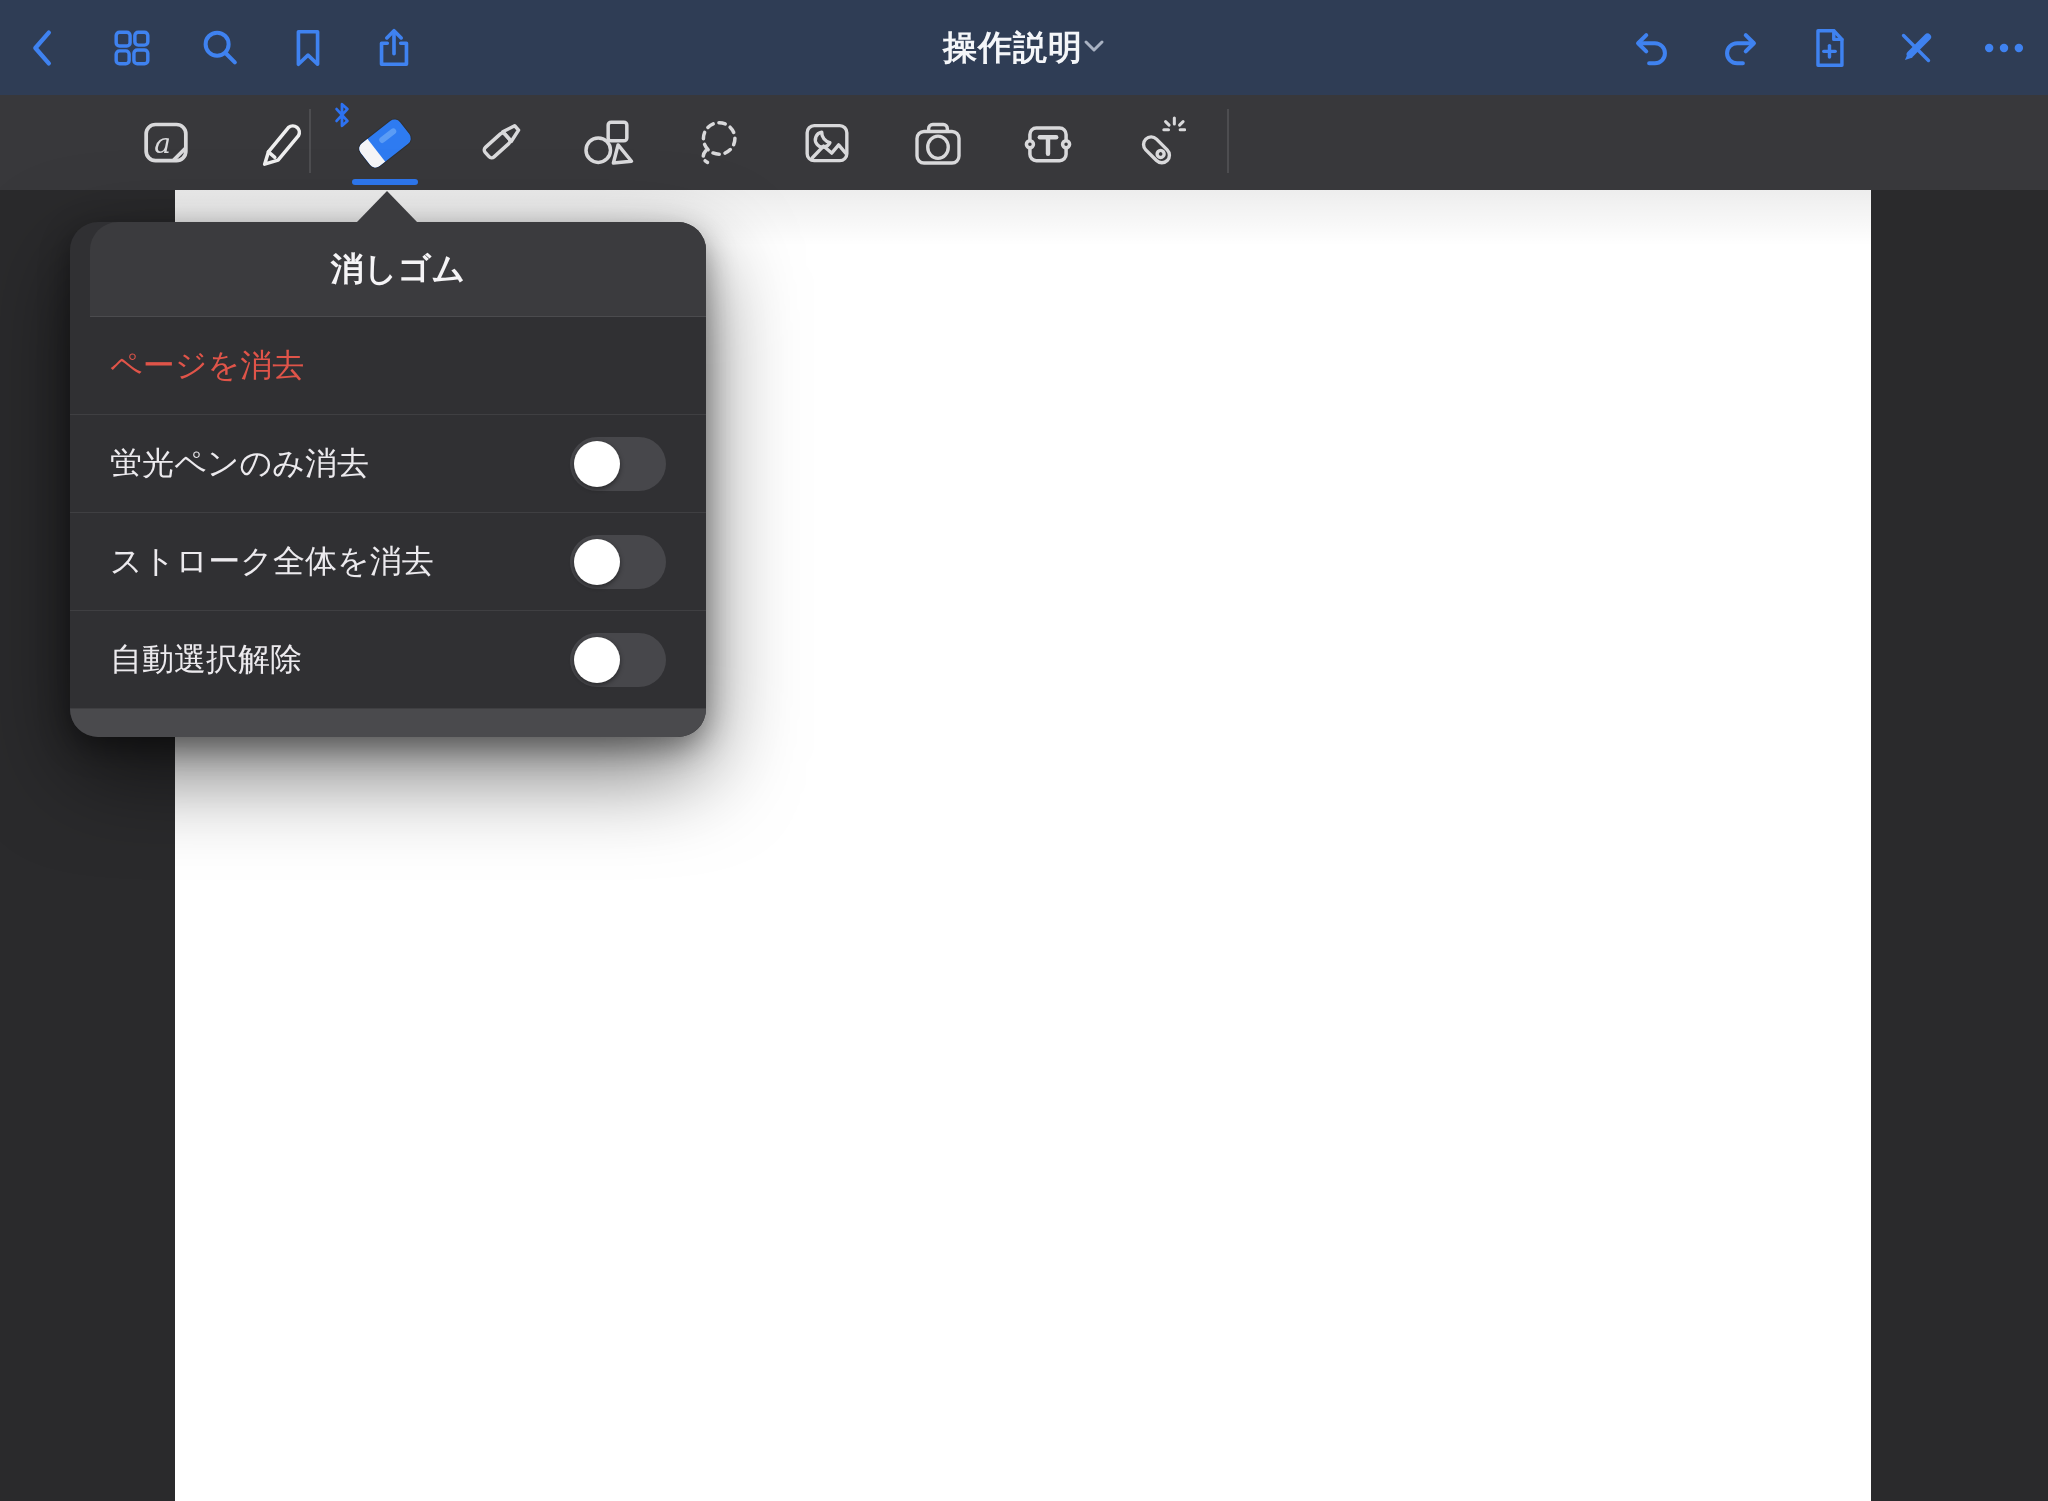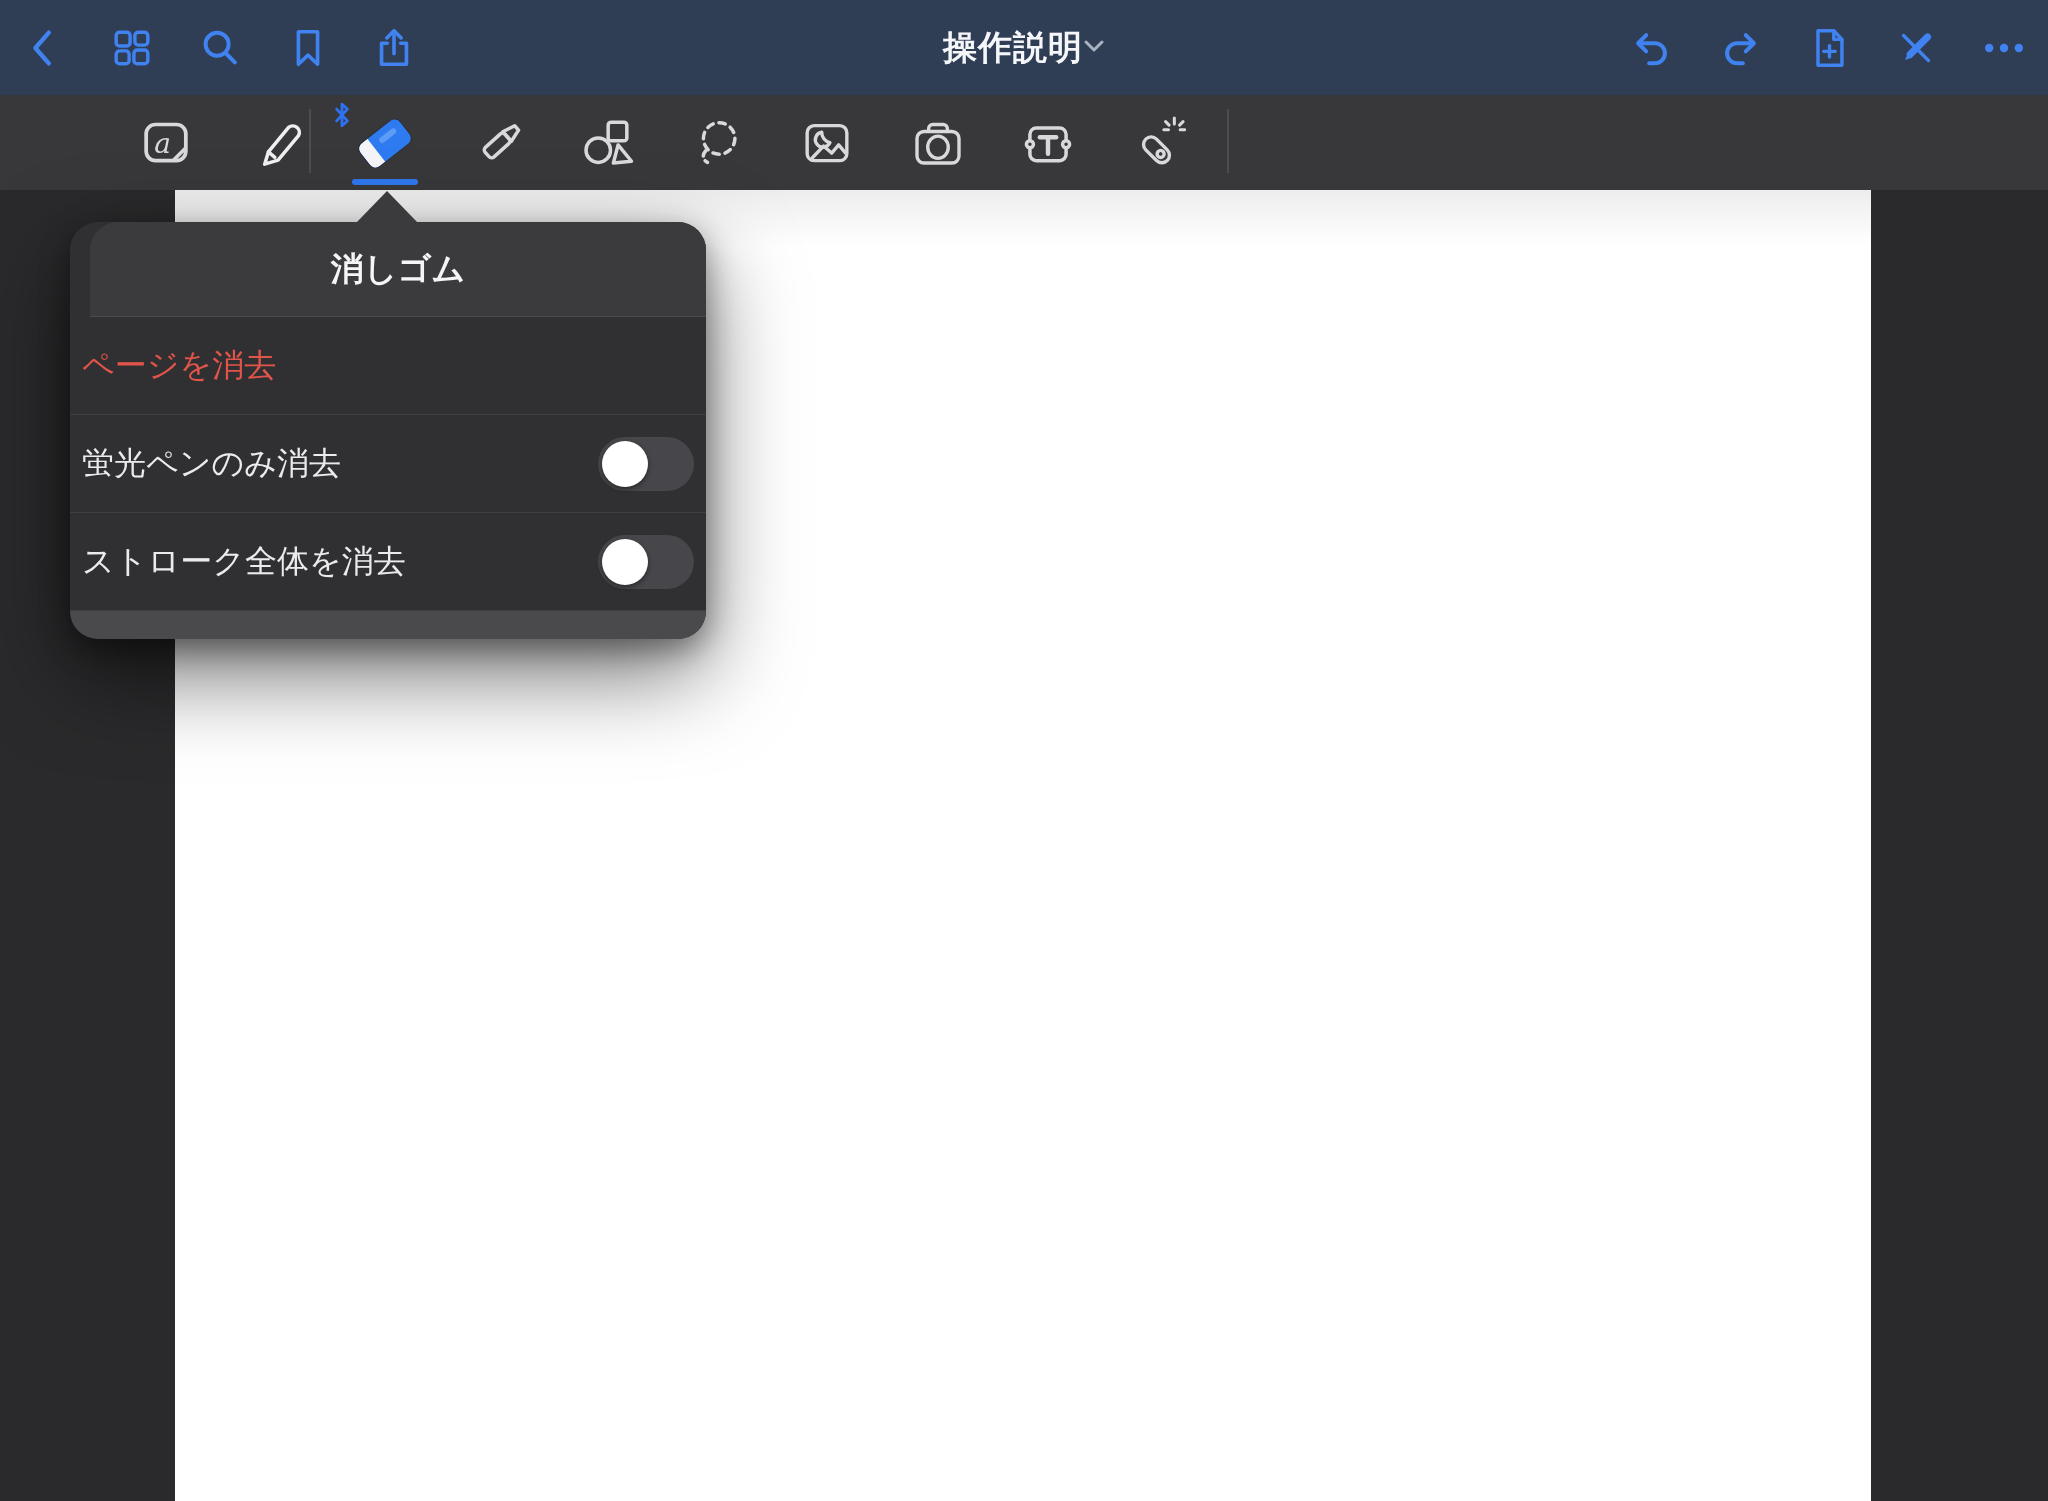--- a/index.html
+++ b/index.html
@@ -67,21 +67,21 @@
     position:absolute;left:286px;top:-31px;width:62px;height:32px;
     background:#3b3b3e;clip-path:polygon(50% 0,100% 100%,0 100%);
   }
   .pop-header{
     height:95px;background:#3b3b3e;border-radius:28px 28px 0 0;
     display:flex;align-items:center;justify-content:center;
     border-bottom:1px solid #4b4b4e;box-sizing:border-box;margin-left:20px;
   }
   .pop-title{font-size:33px;font-weight:700;color:#f5f4f6;}
   .pop-row{
-    height:98px;box-sizing:border-box;padding:0 12px;
+    height:98px;box-sizing:border-box;padding:0 40px;
     display:flex;align-items:center;justify-content:space-between;
     border-bottom:1px solid #3f3f42;font-size:32px;color:#eceaee;
   }
   .pop-row.destructive{color:#e05449;}
   .pop-row:last-of-type{border-bottom:none;}
   .pop-footer{height:28px;background:#4a4a4d;border-radius:0 0 28px 28px;}
 
   
   .toggle{
     position:relative;width:96px;height:54px;border-radius:27px;background:#47474b;flex:0 0 auto;
@@ -334,19 +334,25 @@
         </span>
     </div>
 
     <div class="pop-row">
       <span>ストローク全体を消去</span>
       <span class="toggle">
           <span class="knob"></span>
         </span>
     </div>
 
+    <div class="pop-row">
+      <span>自動選択解除</span>
+      <span class="toggle">
+          <span class="knob"></span>
+        </span>
+    </div>
 
 
 
     <div class="pop-footer"></div>
   </div>
 
 </div>
 
 </body></html>

